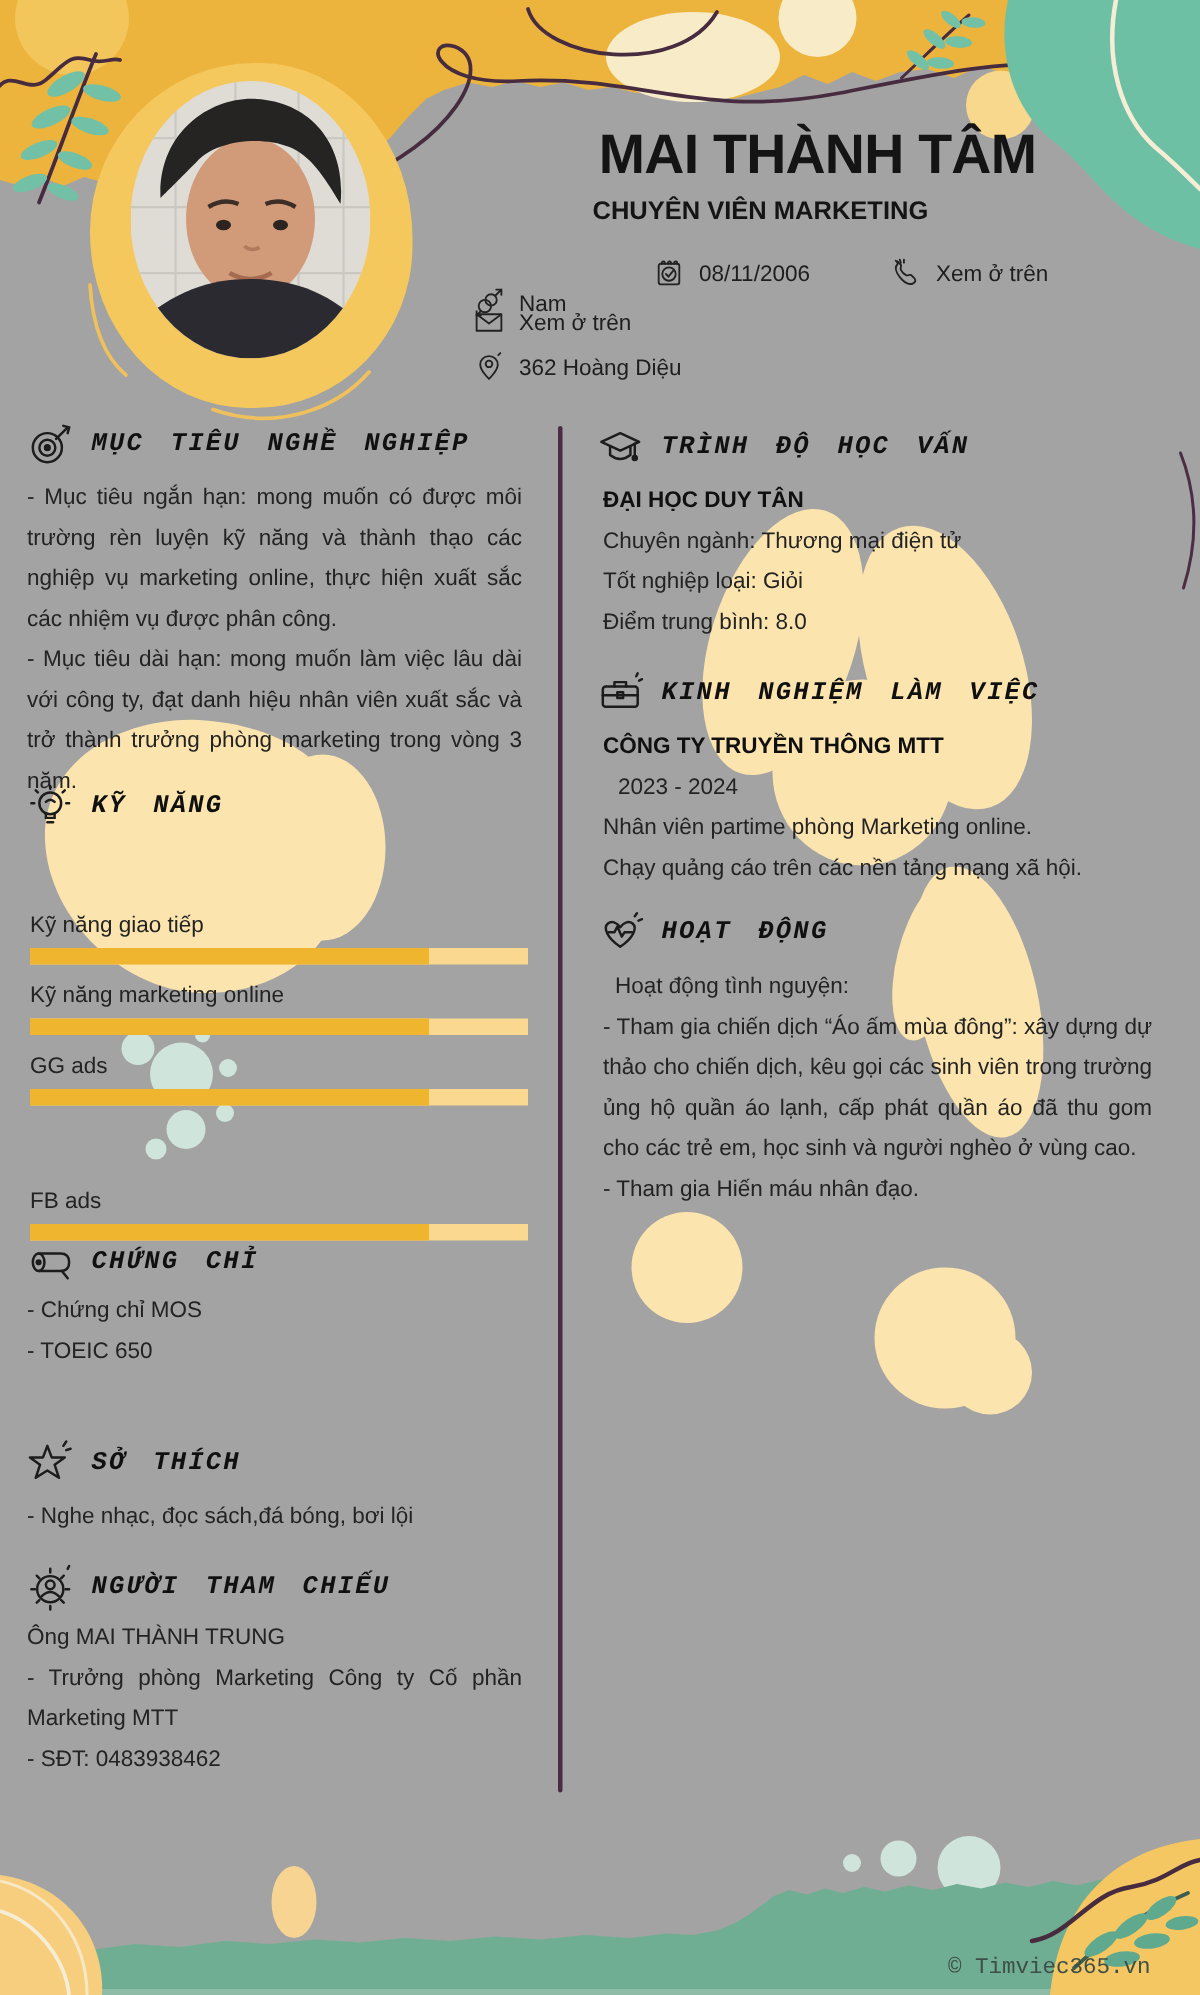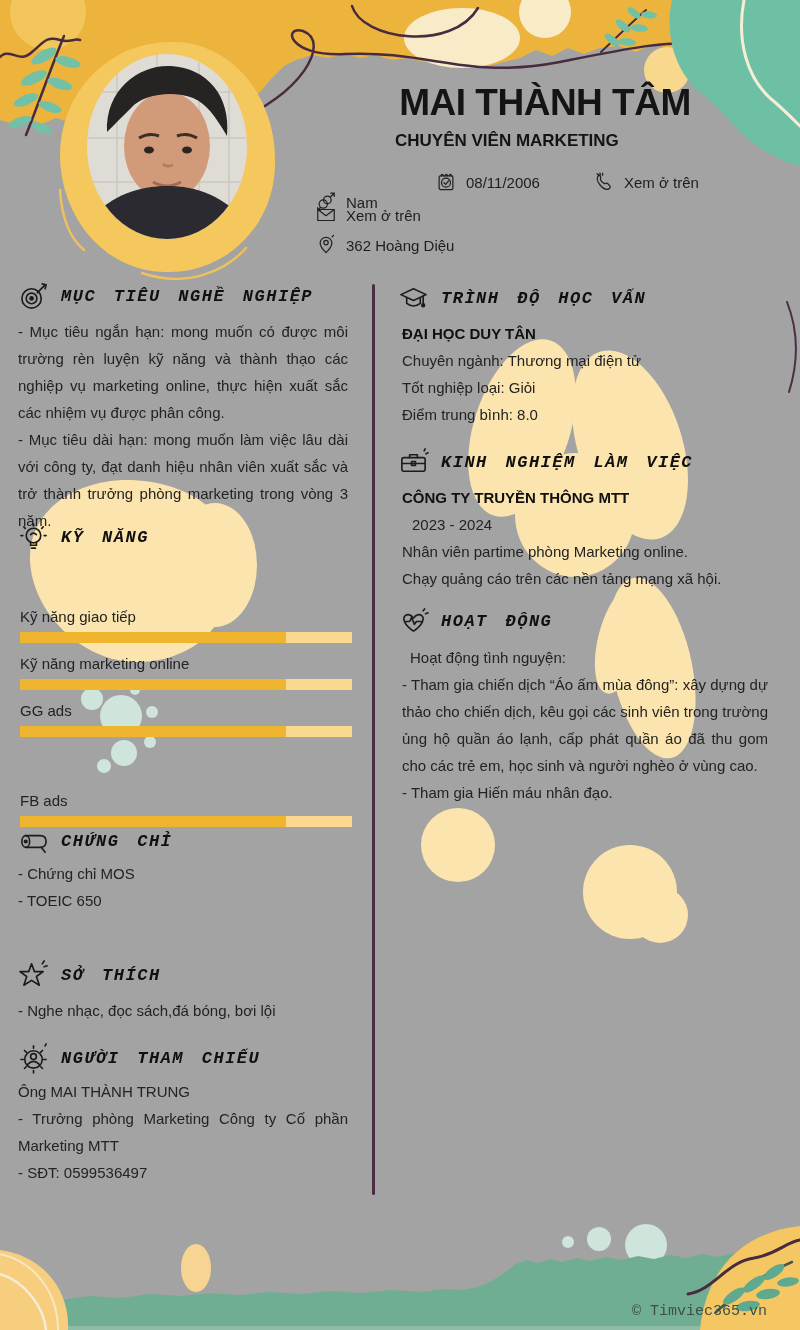--- a/index.html
+++ b/index.html
@@ -287,21 +287,21 @@
       <path d="M16,5.5 l0,-2.5 M16,28.5 l0,2.5 M26.5,17 l2.5,0 M3,17 l2.5,0 M23.5,9.5 l1.8,-1.8 M6.7,26.3 l1.8,-1.8 M23.5,24.5 l1.8,1.8 M6.7,7.7 l1.8,1.8"></path>
       <circle cx="16" cy="14" r="3"></circle>
         <path d="M10,22 q6,-6 12,0"></path>
       <path d="M28,3 l1,-2"></path>
     </svg>
     <span class="t">NGƯỜI THAM CHIẾU</span>
   </div>
   <div class="abs txt" style="left:18px;top:1078px;width:330px;">
     <p>Ông MAI THÀNH TRUNG</p>
     <p class="just">- Trưởng phòng Marketing Công ty Cố phần Marketing MTT</p>
-    <p>- SĐT: 0599536497</p>
+    <p>- SĐT: 0483938462</p>
   </div>
 
   <div class="abs sec-h" style="left:398px;top:283px;">
     <svg class="sicon" viewBox="0 0 32 32" fill="none" stroke="#1c1c1c" stroke-width="1.7" stroke-linejoin="round" stroke-linecap="round">
       <path d="M3,12 L16,6 L29,12 L16,18 Z"></path>
       <path d="M9,15 l0,6 c4.5,3.5 9.5,3.5 14,0 l0,-6"></path>
       <path d="M26,13 l0,8"></path>
         <circle cx="26" cy="23" r="1.4" fill="#1c1c1c"></circle>
     </svg>
     <span class="t">TRÌNH ĐỘ HỌC VẤN</span>

